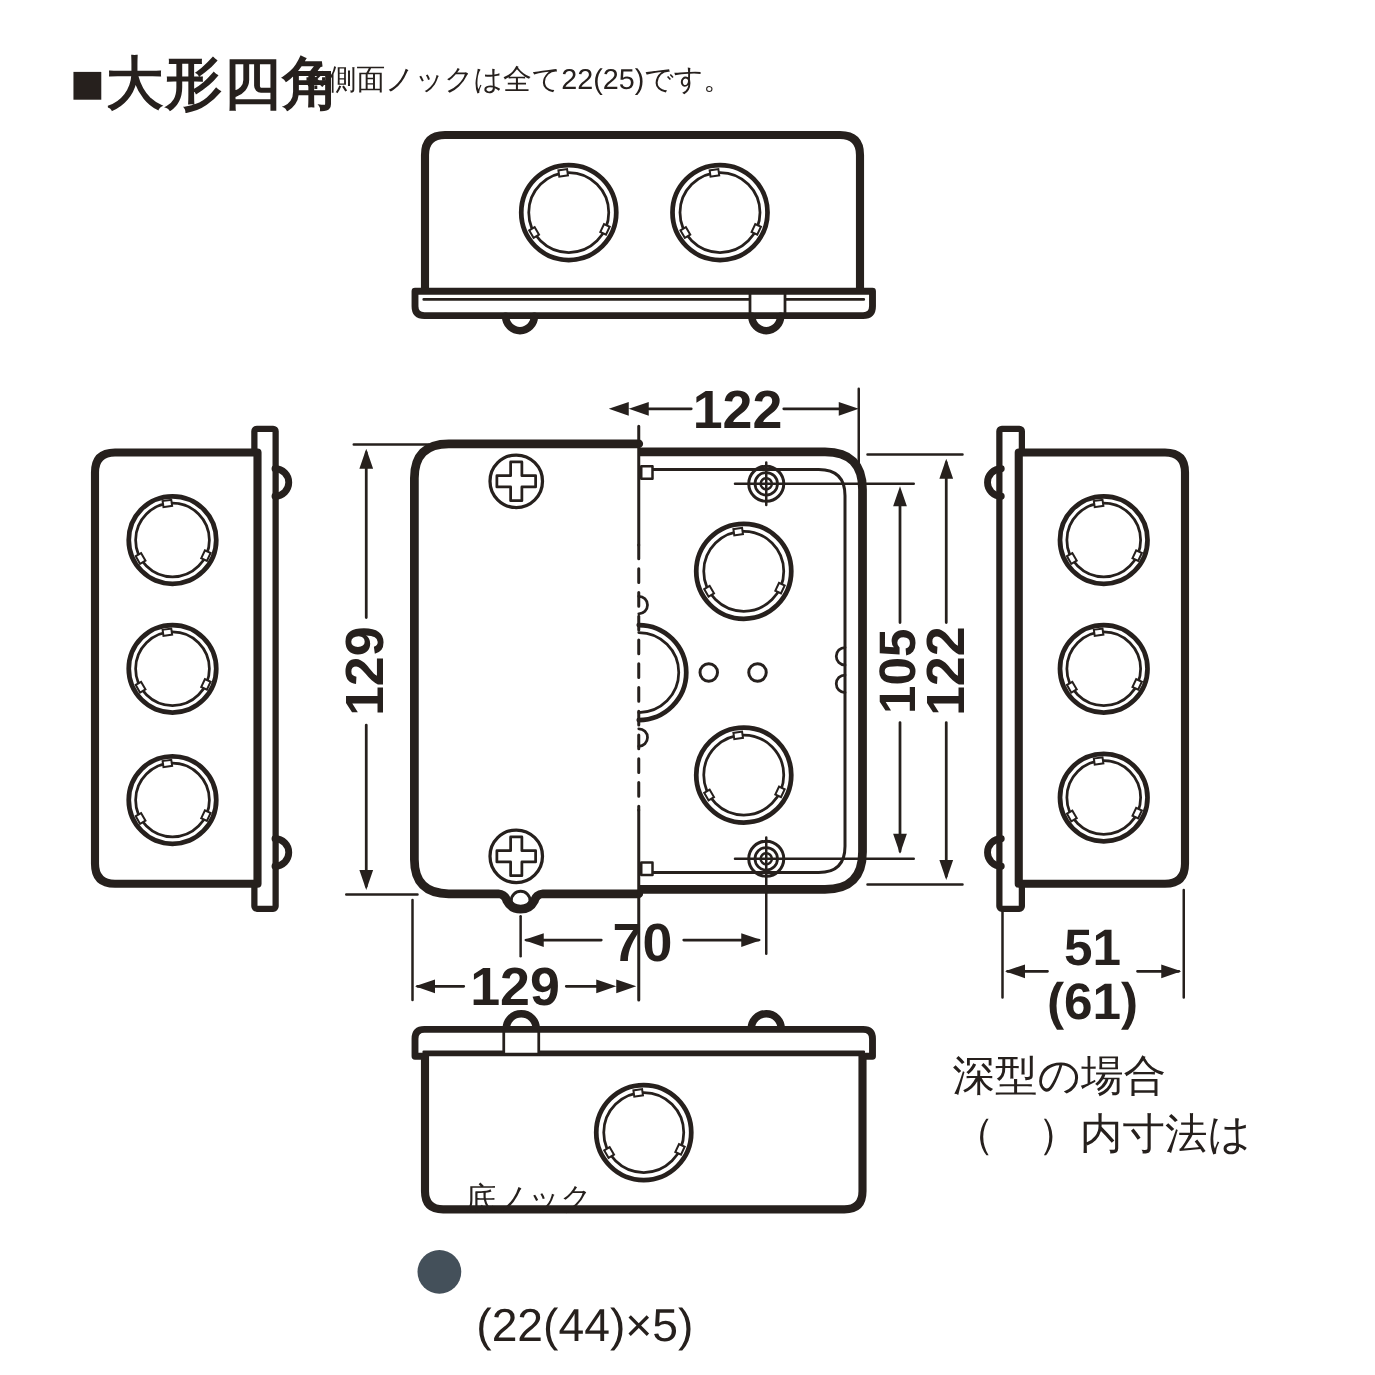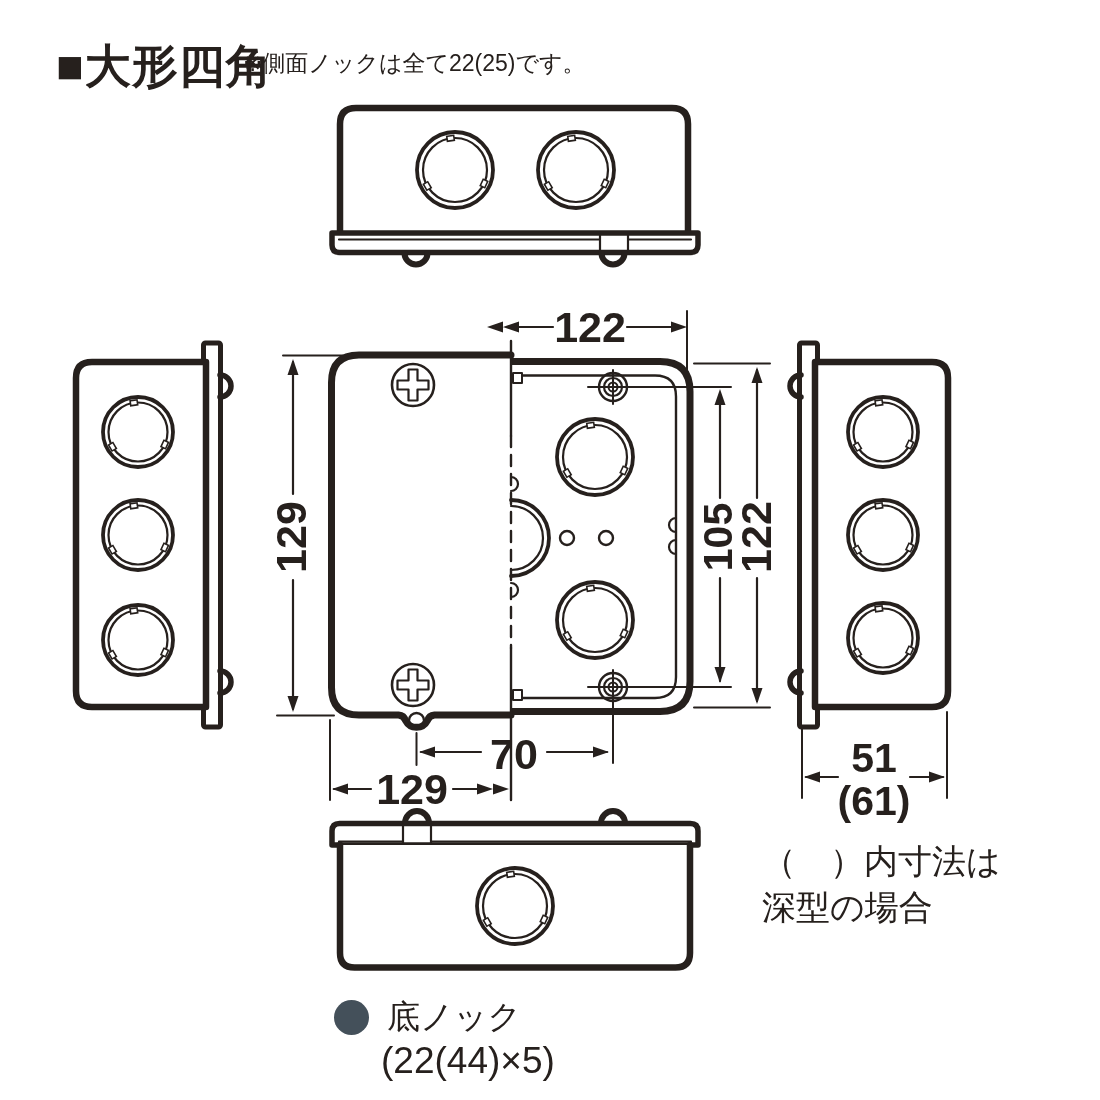--- a/index.html
+++ b/index.html
@@ -4,21 +4,21 @@
 <style>
   html,body{margin:0;padding:0;background:#ffffff;}
   #canvas{position:relative;width:1100px;height:1100px;background:#fff;overflow:hidden;
           font-family:"Liberation Sans","DejaVu Sans",sans-serif;color:#26201d;}
   #art{position:absolute;left:0;top:0;}
   .txt{position:absolute;white-space:nowrap;color:#26201d;}
   .title{left:56px;top:36px;font-size:46px;font-weight:800;letter-spacing:1px;}
   .note{left:243px;top:48px;font-size:23px;font-weight:500;}
   .paren-note{left:762px;top:838px;font-size:34px;font-weight:500;line-height:46px;}
   .legend-bullet{position:absolute;left:334px;top:1000px;width:35px;height:35px;border-radius:50%;}
-  .legend-line1{left:372px;top:995px;font-size:33px;font-weight:500;margin-left:15px;}
+  .legend-line1{left:372px;top:942px;font-size:25px;font-weight:500;}
   .legend-line2{left:381px;top:1040px;font-size:37px;font-weight:500;}
   .dim-text{font-family:"Liberation Sans","DejaVu Sans",sans-serif;font-weight:700;fill:#26201d;}
   .fs44{font-size:43px;} .fs42{font-size:41px;}
   .ln{stroke:#26201d;fill:none;stroke-linecap:round;stroke-linejoin:round;}
   .fw{fill:#ffffff;}
   .ah{fill:#26201d;stroke:none;}
 </style>
 </head>
 <body>
 
@@ -219,21 +219,21 @@
       <path class="ah" d="M804,777 l16,-5.5 v11 z M945,777 l-16,-5.5 v11 z"></path>
       <text class="dim-text fs42" x="874" y="772" text-anchor="middle">51</text>
       <text class="dim-text fs42" x="874" y="815" text-anchor="middle">(61)</text>
     </g>
   </svg>
 
   <div class="txt title">■大形四角</div>
   <div class="txt note">※側面ノックは全て22(25)です。</div>
 
   <div class="txt paren-note">
+    <div>深型の場合</div>
     <div>（　）内寸法は</div>
-    <div>深型の場合</div>
   </div>
 
   <div class="legend-bullet" style="background: rgb(68, 80, 90);"></div>
   <div class="txt legend-line1">底ノック</div>
   <div class="txt legend-line2">(22(44)×5)</div>
 
 </div>
 
 </body></html>

